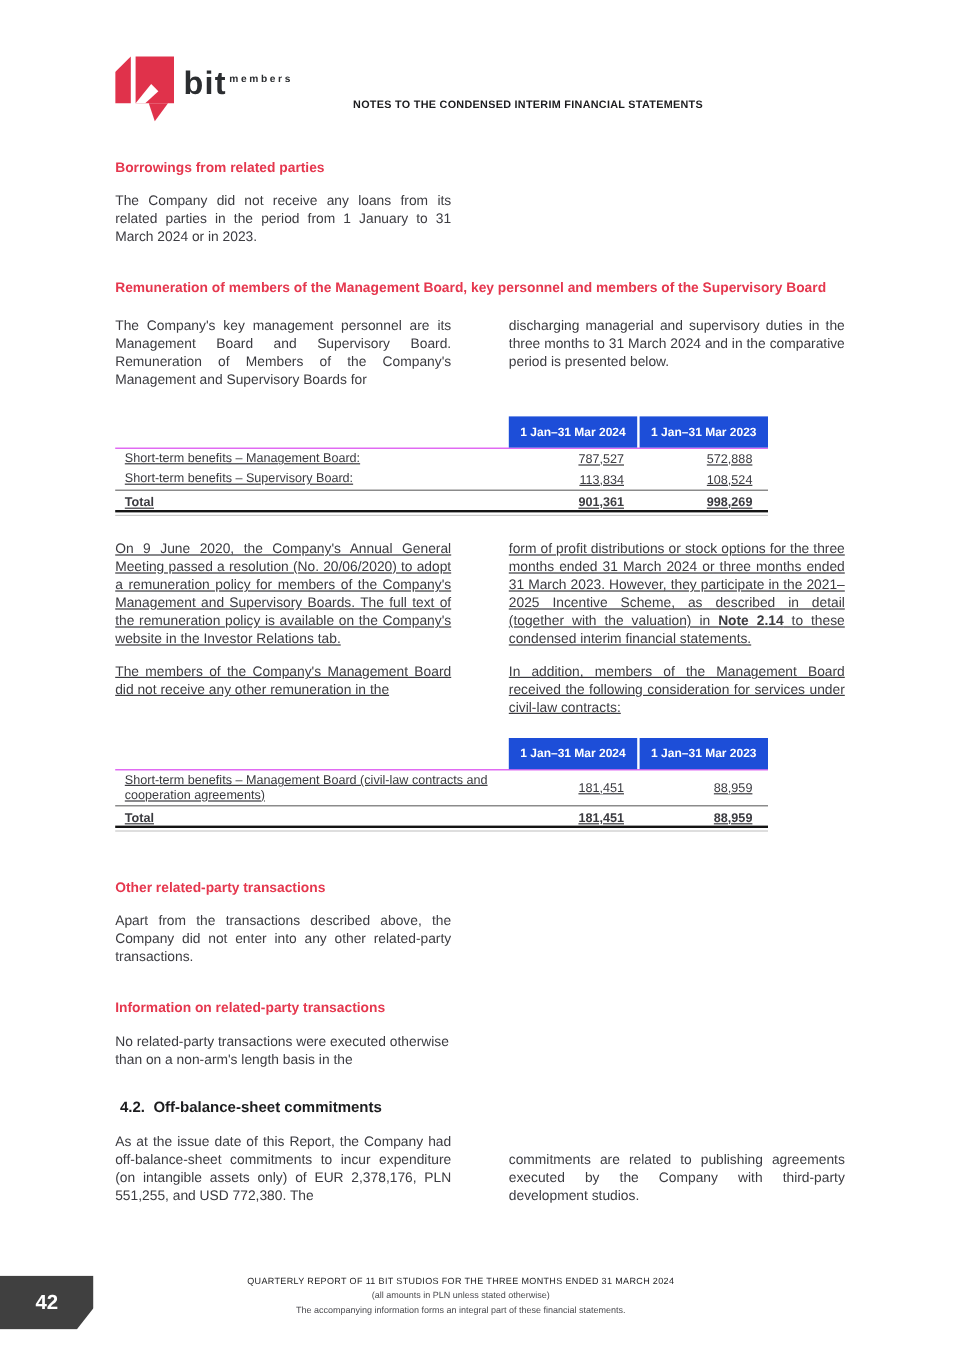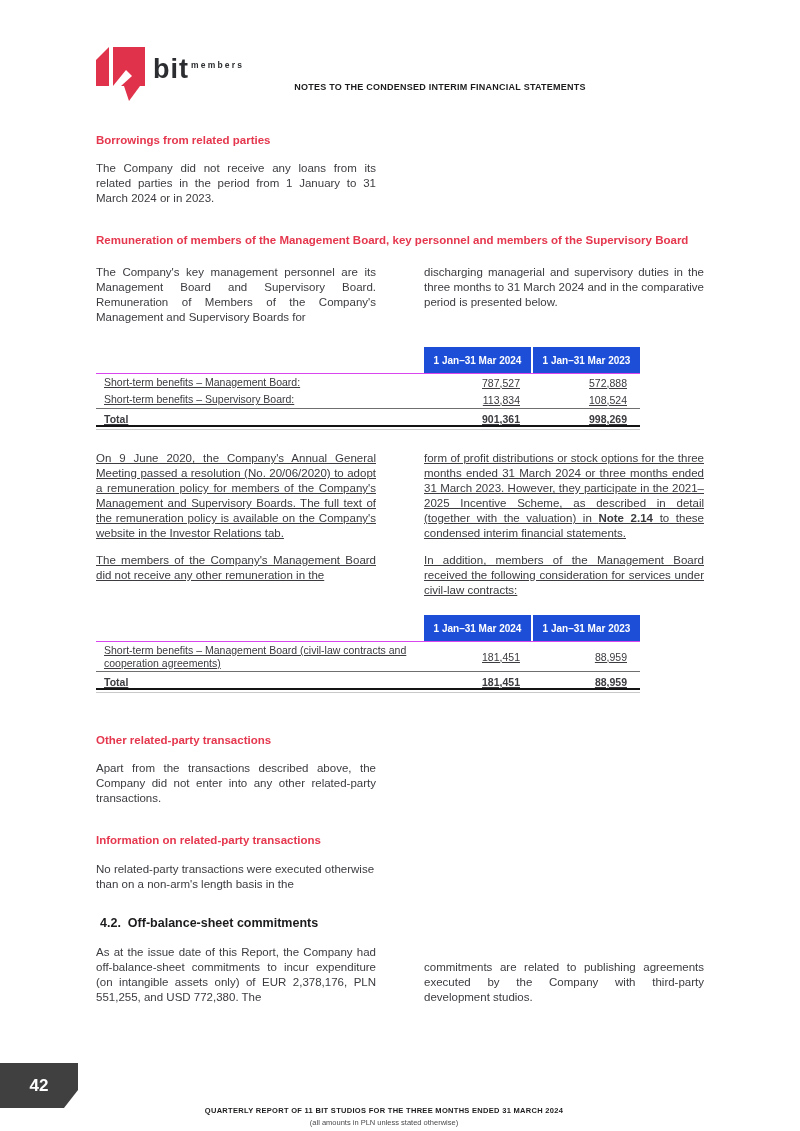--- a/index.html
+++ b/index.html
@@ -56,21 +56,21 @@
               border-bottom:2.5px solid #141414; font-weight:bold; min-height:19px; }
   .ft-underline { height:1px; background:#c9c9c9; margin-top:2px; }
   
   .page-num-box {
     position:absolute; left:0; top:1063px; width:78px; height:45px;
     background:#404040; color:#ffffff; font-weight:bold; font-size:17px;
     display:flex; align-items:center; justify-content:center;
     clip-path:polygon(0 0, 100% 0, 100% 60%, 82% 100%, 0 100%);
   }
   .footer-text { position:absolute; top:1063px; left:0; width:768px; text-align:center; }
-  .footer-l1 { font-size:7.5px; font-weight:bold; color:#1c1c1e; letter-spacing:0.3px;margin-top:43px; }
+  .footer-l1 { font-size:7.5px; font-weight:normal; color:#1c1c1e; letter-spacing:0.3px; }
   .footer-l2 { font-size:7.5px; color:#4a4a4e; margin-top:3px; }
   .footer-l3 { font-size:7.5px; color:#4a4a4e; margin-top:3px; }
 </style>
 </head>
 <body>
 
 <div class="page">
 
   <div class="hdr">
     <div class="logo">

